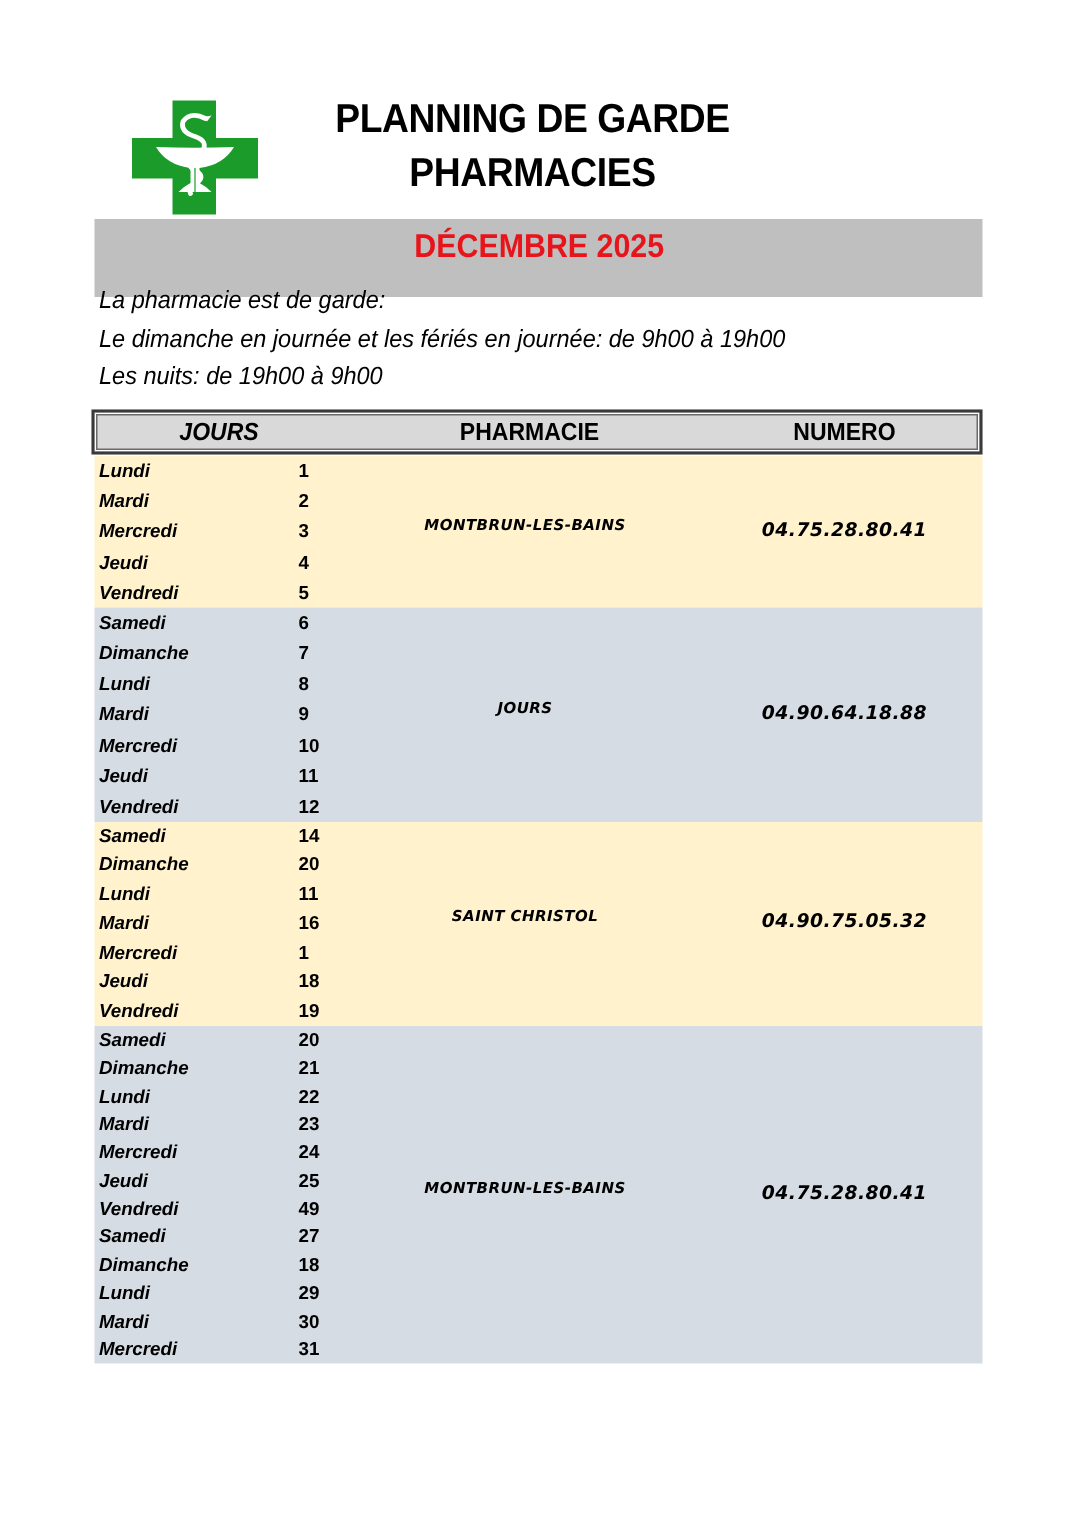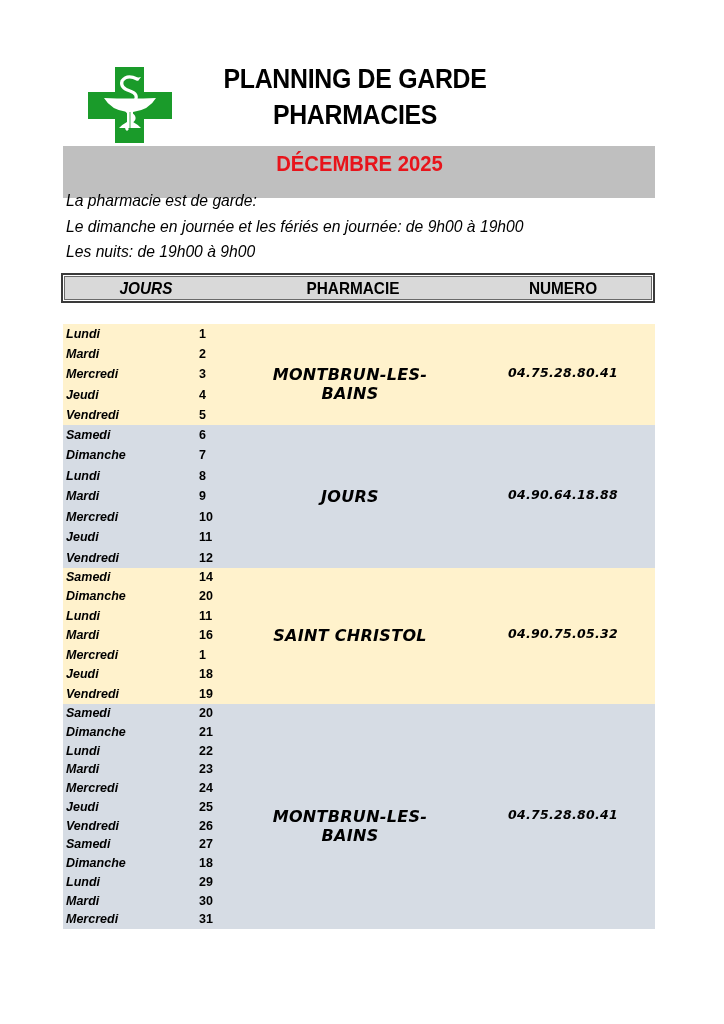--- a/index.html
+++ b/index.html
@@ -12,27 +12,27 @@
   .month-banner span { display: inline-block; line-height: 35px; font-weight: bold; font-size: 22px; color: #e8141b; transform: scaleX(0.92); }
   .note { position: absolute; left: 66px; font-style: italic; font-size: 16.5px; font-family: "Liberation Sans", sans-serif; transform-origin: left center; transform: scaleX(0.95); white-space: nowrap; }
   .note.n1 { top: 191px; }
   .note.n2 { top: 217px; }
   .note.n3 { top: 242px; }
   .thead { position: absolute; left: 61px; top: 273px; width: 590px; height: 26px; border: 2px solid #3a3a3a; background: #d9d9d9; box-shadow: inset 0 0 0 1px #fff, inset 0 0 0 2px #6a6a6a; }
   .th { position: absolute; top: 0; line-height: 27px; font-weight: bold; font-size: 16.5px; text-align: center; transform: scaleX(0.93); }
   .th.jours { left: 18px; width: 130px; font-style: italic; }
   .th.pharm { left: 190px; width: 200px; }
   .th.num { left: 430px; width: 140px; }
-  .group { position: absolute; left: 63px; width: 592px; margin-top: 20px; }
+  .group { position: absolute; left: 63px; width: 592px; }
   .group.yellow { background: #fff2cc; }
   .group.blue { background: #d6dce4; }
   .day-row { position: absolute; left: 0; width: 170px; font-size: 12.5px; font-weight: bold; }
   .day-name { position: absolute; left: 3px; font-style: italic; }
   .day-num { position: absolute; left: 136px; width: 20px; text-align: left; }
-  .g-pharm { position: absolute; left: 192px; width: 190px; text-align: center; font-family: "DejaVu Sans", sans-serif; font-style: italic; font-weight: bold; font-size: 16px; letter-spacing: 0.3px; }
+  .g-pharm { position: absolute; left: 192px; width: 190px; text-align: center; font-family: "DejaVu Sans", sans-serif; font-style: italic; font-weight: bold; font-size: 10px; letter-spacing: 0.3px; }
   .g-num { position: absolute; left: 430px; width: 140px; text-align: center; font-family: "DejaVu Sans", sans-serif; font-style: italic; font-weight: bold; font-size: 12.5px; letter-spacing: 0.3px; }
 </style>
 </head>
 <body>
 
 <svg class="logo" viewBox="0 0 86 78">
   <rect x="0" y="0" width="86" height="78" fill="#ffffff"></rect>
   <path d="M28 1 H57 V26 H85 V53 H57 V77 H28 V53 H1 V26 H28 Z" fill="#1a9b2a"></path>
 
   <path d="M17 32 Q43 33 69 32 Q62 44 46 46 L46 56 Q50 58 54 62 H32 Q36 58 40 56 L40 46 Q24 44 17 32 Z" fill="#ffffff"></path>
@@ -168,21 +168,21 @@
       <div class="day-row" style="top: 75px; height: 18.75px; line-height: 18.75px;">
         <span class="day-name">Mercredi</span>
         <span class="day-num">24</span>
       </div>
       <div class="day-row" style="top: 93.75px; height: 18.75px; line-height: 18.75px;">
         <span class="day-name">Jeudi</span>
         <span class="day-num">25</span>
       </div>
       <div class="day-row" style="top: 112.5px; height: 18.75px; line-height: 18.75px;">
         <span class="day-name">Vendredi</span>
-        <span class="day-num">26</span>
+        <span class="day-num">49</span>
       </div>
       <div class="day-row" style="top: 131.25px; height: 18.75px; line-height: 18.75px;">
         <span class="day-name">Samedi</span>
         <span class="day-num">27</span>
       </div>
       <div class="day-row" style="top: 150px; height: 18.75px; line-height: 18.75px;">
         <span class="day-name">Dimanche</span>
         <span class="day-num">18</span>
       </div>
       <div class="day-row" style="top: 168.75px; height: 18.75px; line-height: 18.75px;">

